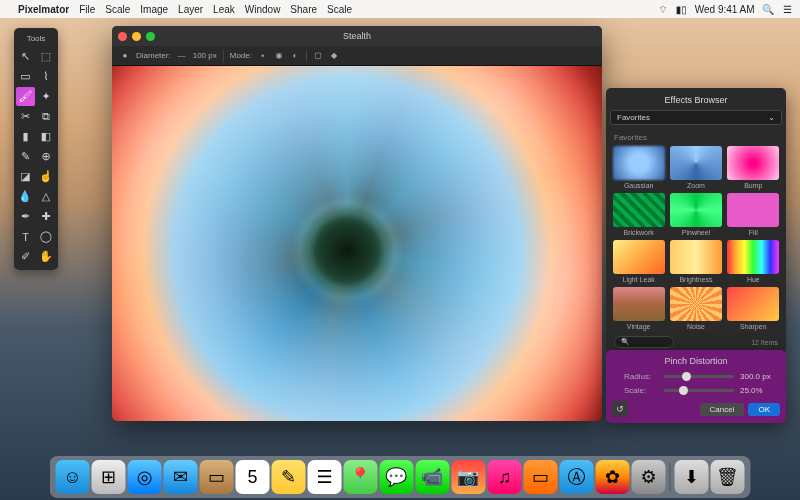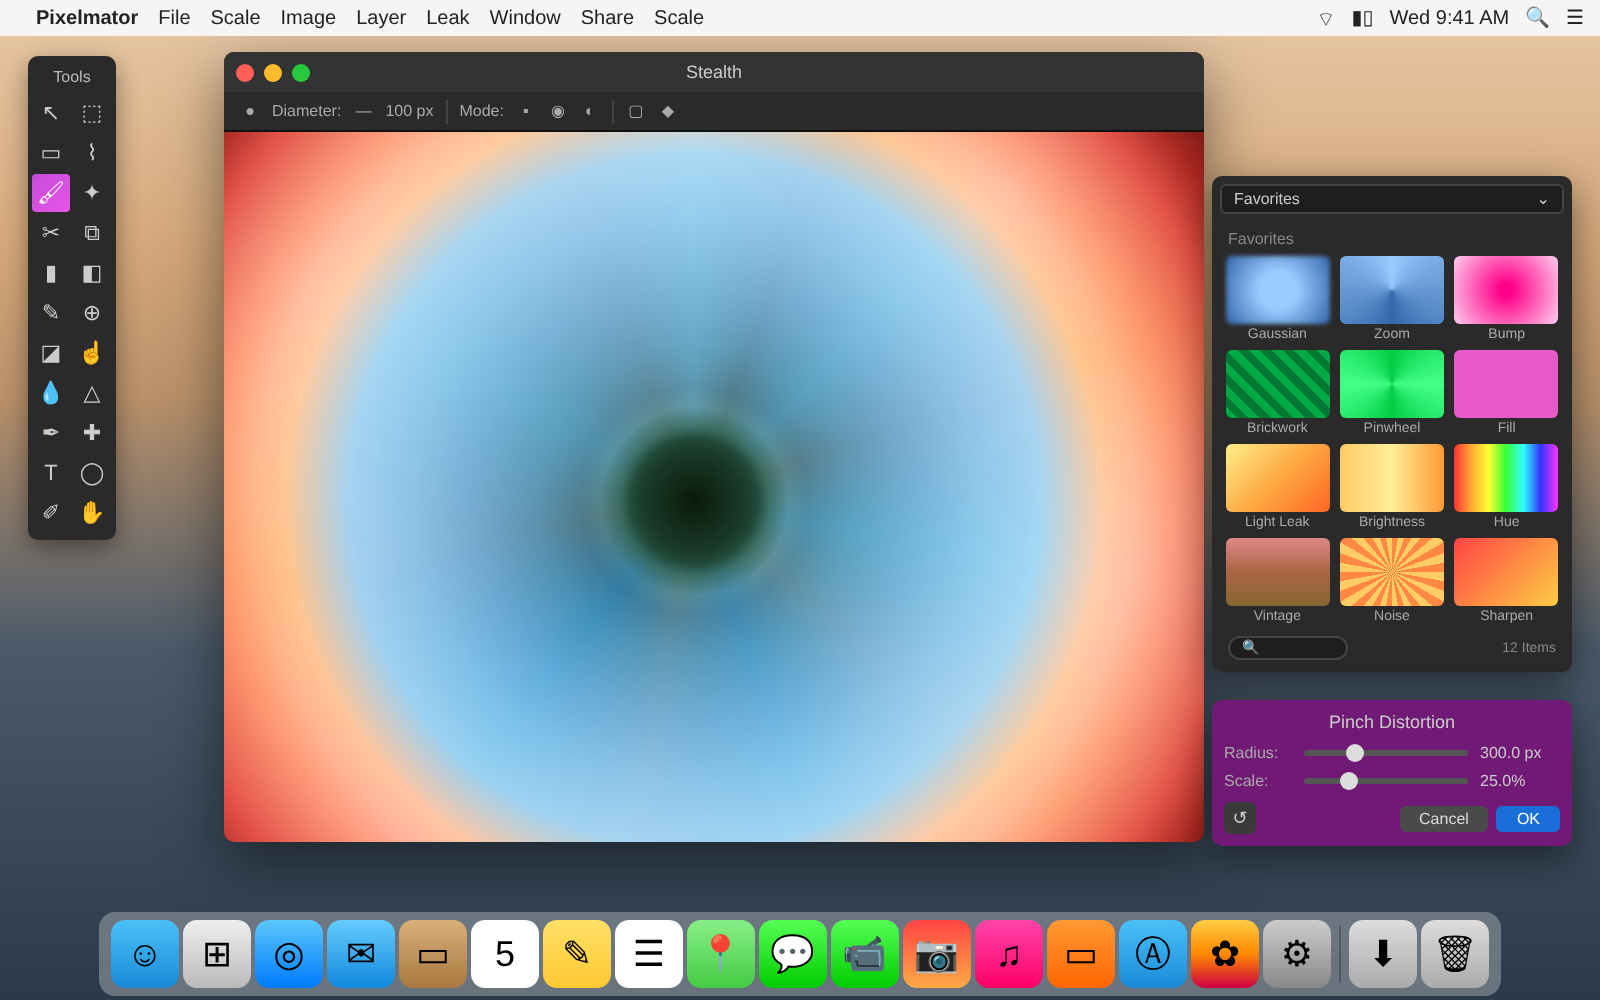--- a/index.html
+++ b/index.html
@@ -35,21 +35,21 @@
 .section-label { font-size: 8px; color: #888; padding: 2px 4px 4px; }
 .fx-grid { display: grid; grid-template-columns: repeat(3, 1fr); gap: 4px; padding: 0 2px; }
 .fx-item { display: flex; flex-direction: column; align-items: center; cursor: pointer; }
 .fx-thumb { width: 52px; height: 34px; border-radius: 3px; }
 .fx-label { font-size: 7px; color: #aaa; margin-top: 2px; }
 .fx-footer { display: flex; justify-content: space-between; align-items: center; padding: 6px 4px 2px; font-size: 7px; color: #888; }
 .fx-search { background: #1e1e1e; border: 1px solid #444; border-radius: 8px; padding: 1px 6px; font-size: 7px; color: #aaa; width: 60px; }
 
 .distortion-panel { position: absolute; top: 350px; right: 14px; width: 180px; background: #701a75; border-radius: 5px; padding: 6px; z-index: 60; box-shadow: 0 6px 20px rgba(0,0,0,0.5); color: #ccc; }
 .dist-title { text-align: center; font-size: 9px; padding-bottom: 6px; }
-.dist-row { display: flex; align-items: center; gap: 6px; font-size: 8px; margin-bottom: 5px; }
+.dist-row { display: flex; align-items: center; gap: 6px; font-size: 8px; margin-bottom: 5px; margin-left: 12px; }
 .dist-row label { width: 34px; color: #aaa; }
 .slider { flex: 1; height: 3px; background: #555; border-radius: 2px; position: relative; cursor: pointer; }
 .slider-thumb { position: absolute; top: -3px; width: 9px; height: 9px; background: #ddd; border-radius: 50%; }
 .dist-val { width: 40px; text-align: left; color: #ccc; }
 .dist-buttons { display: flex; justify-content: flex-end; gap: 4px; margin-top: 6px; align-items: center; }
 .dist-reset { width: 16px; height: 16px; background: #3a3a3a; border-radius: 3px; margin-right: auto; display: flex; align-items: center; justify-content: center; font-size: 9px; cursor: pointer; }
 .btn { padding: 2px 10px; border-radius: 3px; font-size: 8px; cursor: pointer; border: none; }
 .btn-cancel { background: #4a4a4a; color: #ddd; }
 .btn-ok { background: #1a6ed8; color: #fff; }
 
@@ -135,20 +135,21 @@
     <span class="opt-icon">◉</span>
     <span class="opt-icon">◐</span>
     <span class="opt-sep"></span>
     <span class="opt-icon">▢</span>
     <span class="opt-icon">◆</span>
   </div>
   <div class="canvas"></div>
 </div>
 
 <div class="effects-panel">
+  <div class="panel-title">Effects Browser</div>
   <div class="dropdown">
     <span>Favorites</span>
       <span>⌄</span>
   </div>
   <div class="section-label">Favorites</div>
   <div class="fx-grid" id="fx-grid">
       <div class="fx-item">
         <div class="fx-thumb g-gaussian"></div>
         <div class="fx-label">Gaussian</div>
       </div>

